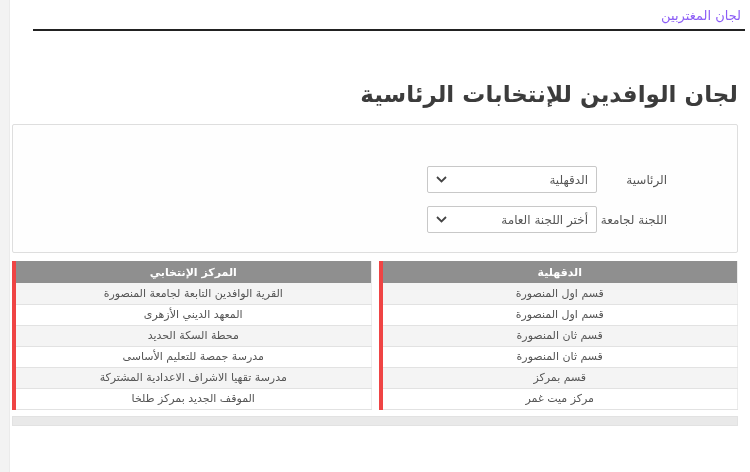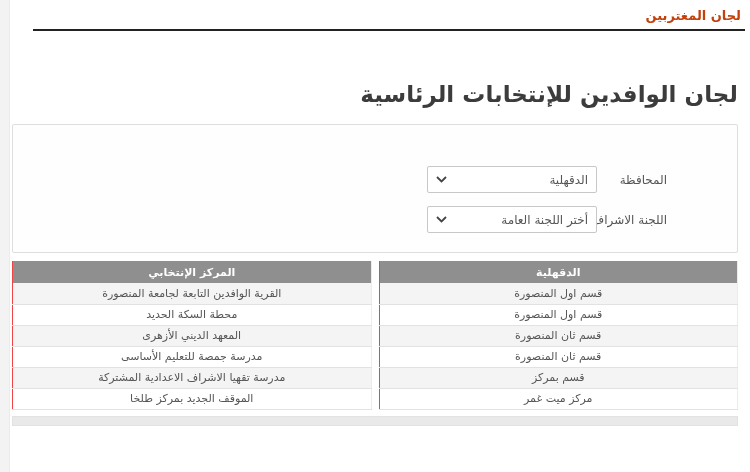--- a/index.html
+++ b/index.html
@@ -14,22 +14,22 @@
     position: absolute; left: 0; top: 0;
     width: 10px; height: 472px;
     background: #f3f3f3;
     border-right: 1px solid #ebebeb;
   }
   
   .topbar { padding-top: 8px; }
   .topbar-title {
     text-align: right;
     padding-left: 0; padding-right: 9px;
-    font-size: 13px; font-weight: bold;
-    color: #c2410c;
+    font-size: 13px; font-weight: normal;
+    color: #8b5cf6;
     line-height: 16px;
   }
   .topbar-rule {
     height: 2px;
     background: #222222;
     margin: 5px 5px 0 33px; 
   }
   .app { margin: 0 12px; }
   
   .main-heading {
@@ -81,21 +81,21 @@
   .chevron svg { display: block; }
   
   .results {
     margin-top: 8px;
     display: flex;
     gap: 7px;
   }
   .results table {
     flex: 1 1 0;
     border-collapse: collapse;
-    border-left: 1px solid #ef4444;
+    border-left: 4px solid #ef4444;
     border-right: 1px solid #ececec;
     background: #ffffff;
   }
   .results th {
     background: #8f8f8f;
     color: #ffffff;
     font-size: 11px;
     font-weight: bold;
     height: 22px;
     text-align: center;
@@ -129,33 +129,33 @@
   <div class="topbar-rule"></div>
 </header>
 
 <div class="app">
 
   <h1 class="main-heading">لجان الوافدين للإنتخابات الرئاسية</h1>
 
   <section class="filter-panel">
 
     <div class="form-row">
-      <label class="form-label">المحافظة</label>
+      <label class="form-label">الرئاسية</label>
       <div class="select-box">
         <span class="select-value">الدقهلية</span>
         <span class="chevron">
           <svg width="11" height="7" viewBox="0 0 11 7">
             <polyline points="1,1 5.5,5.5 10,1" fill="none" stroke="#444444" stroke-width="1.8"></polyline>
           </svg>
         </span>
       </div>
     </div>
 
     <div class="form-row">
-      <label class="form-label">اللجنة الاشراف</label>
+      <label class="form-label">اللجنة لجامعة</label>
       <div class="select-box">
         <span class="select-value">أختر اللجنة العامة</span>
         <span class="chevron">
           <svg width="11" height="7" viewBox="0 0 11 7">
             <polyline points="1,1 5.5,5.5 10,1" fill="none" stroke="#444444" stroke-width="1.8"></polyline>
           </svg>
         </span>
       </div>
     </div>
 
@@ -195,24 +195,24 @@
       <thead>
         <tr>
           <th>المركز الإنتخابي</th>
         </tr>
       </thead>
       <tbody>
         <tr>
             <td>القرية الوافدين التابعة لجامعة المنصورة</td>
           </tr>
         <tr>
+            <td>المعهد الديني الأزهرى</td>
+          </tr>
+        <tr>
             <td>محطة السكة الحديد</td>
-          </tr>
-        <tr>
-            <td>المعهد الديني الأزهرى</td>
           </tr>
         <tr>
             <td>مدرسة جمصة للتعليم الأساسى</td>
           </tr>
         <tr>
             <td>مدرسة تقهيا الاشراف الاعدادية المشتركة</td>
           </tr>
         <tr>
             <td>الموقف الجديد بمركز طلخا</td>
           </tr>

